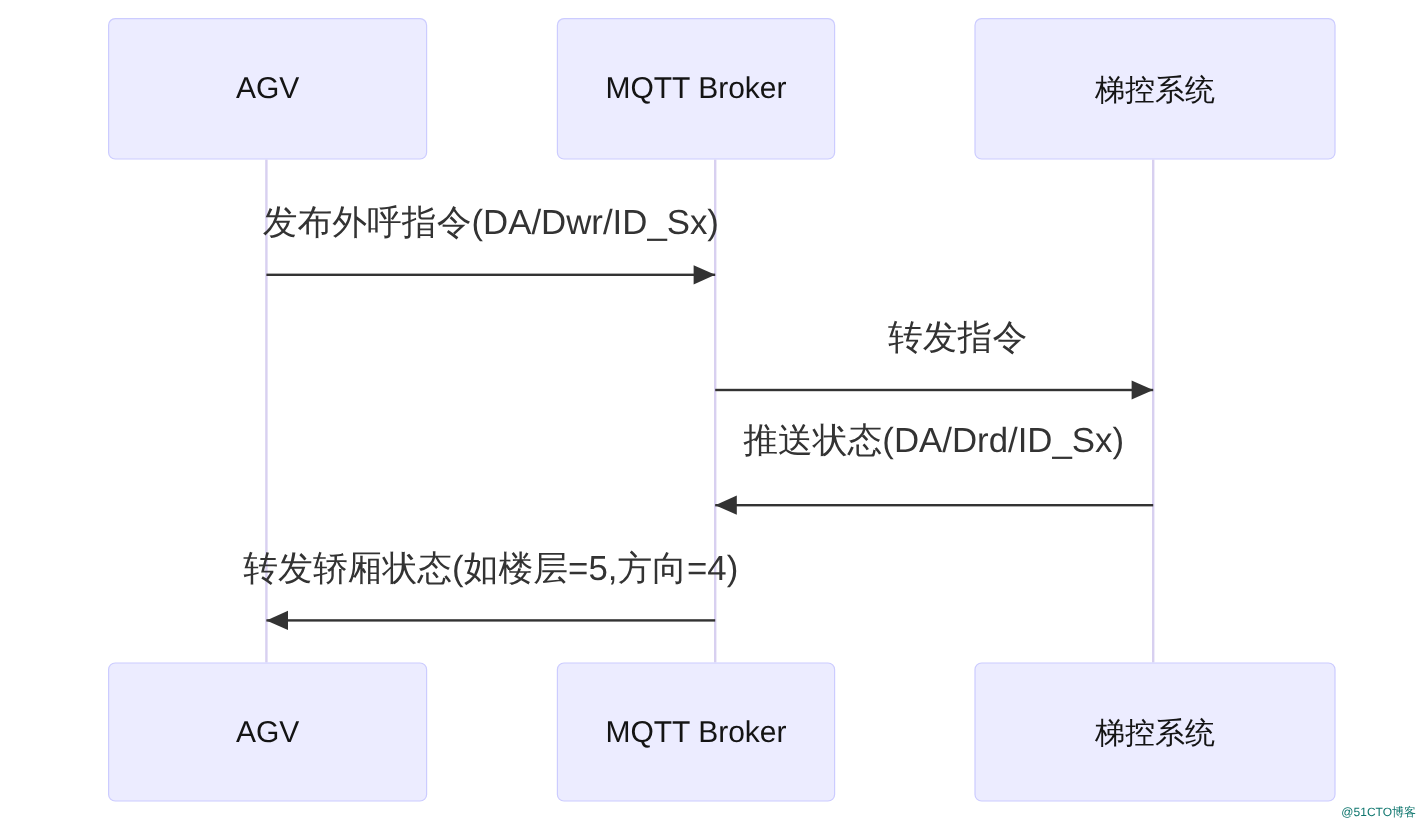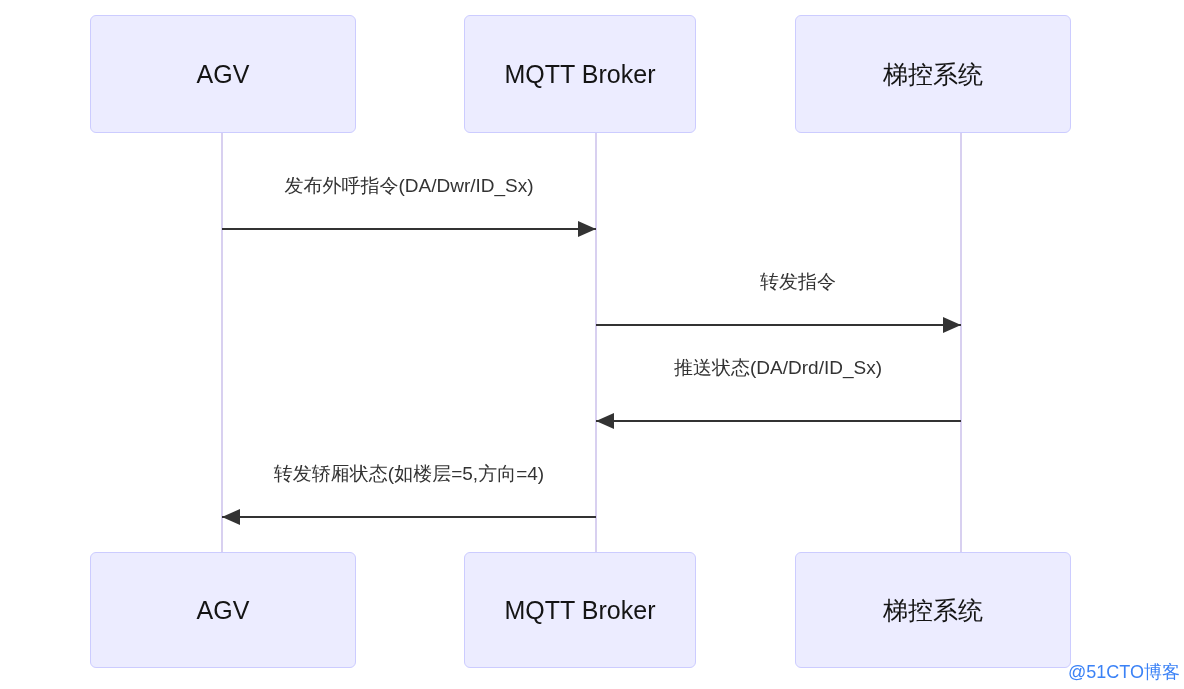--- a/index.html
+++ b/index.html
@@ -23,33 +23,33 @@
     display: flex;
     align-items: center;
     justify-content: center;
     font-size: 25px;
     color: #141414;
   }
   .actor-box.bottom { height: 116px; top: 552px; }
   .actor-box.top { top: 15px; }
   .pos-a { left: 90px;  width: 266px; }
   .pos-b { left: 464px; width: 232px; }
-  .pos-c { left: 795px; width: 276px; }
+  .pos-c { left: 812px; width: 301px; }
   .lifeline {
     position: absolute;
     top: 133px;
     height: 419px;
     width: 2px;
     background: var(--lifeline, #D8D0F0);
   }
   .msg-label {
     position: absolute;
     transform: translateX(-50%);
     white-space: nowrap;
-    font-size: 19px;
+    font-size: 29px;
     line-height: 30px;
     color: var(--message-text, #333333);
   }
   .msg-line {
     position: absolute;
     height: 2px;
     background: var(--arrow, #333333);
   }
   .arrowhead {
     position: absolute;
@@ -57,22 +57,22 @@
     height: 0;
     border-top: 8px solid transparent;
     border-bottom: 8px solid transparent;
   }
   .arrowhead.right { border-left: 18px solid var(--arrow, #333333); }
   .arrowhead.left  { border-right: 18px solid var(--arrow, #333333); }
   .watermark {
     position: absolute;
     right: 4px;
     bottom: 5px;
-    font-size: 18px;
-    color: #3b82f6;
+    font-size: 10px;
+    color: #0f766e;
   }
 </style>
 </head>
 <body>
 
 <div class="canvas">
 
   <div class="actor-box top pos-a">
     <span>AGV</span>
   </div>

